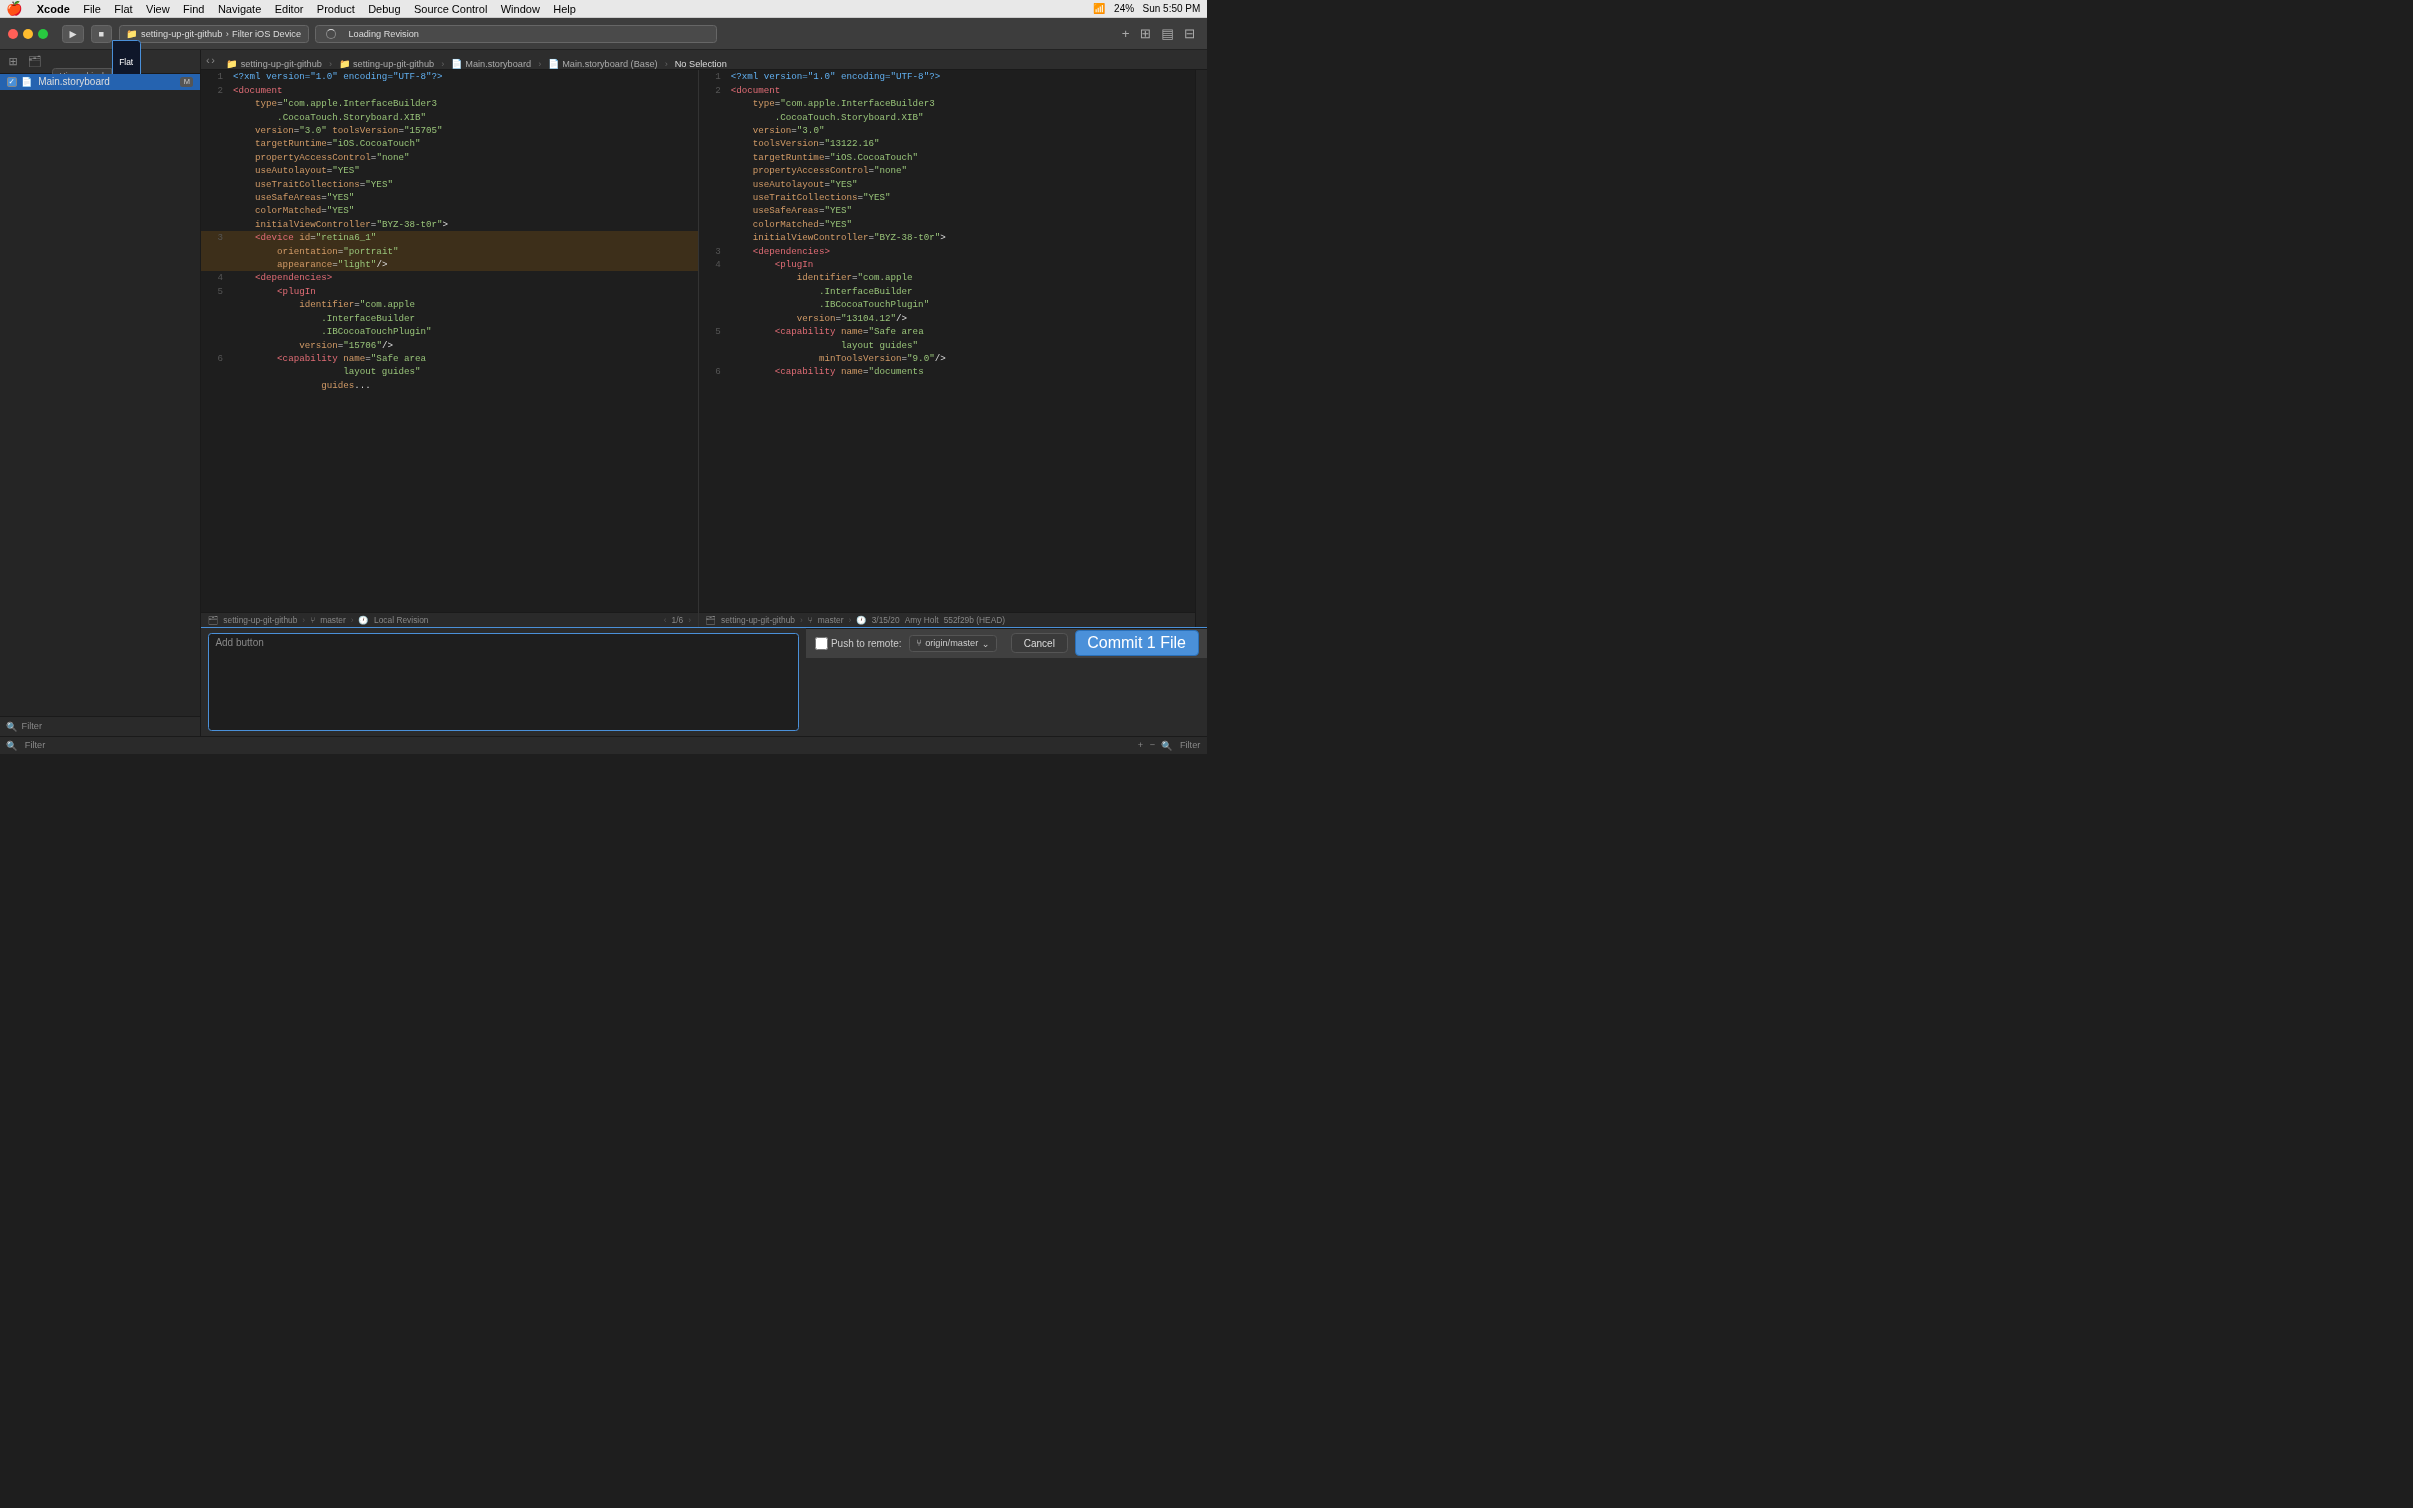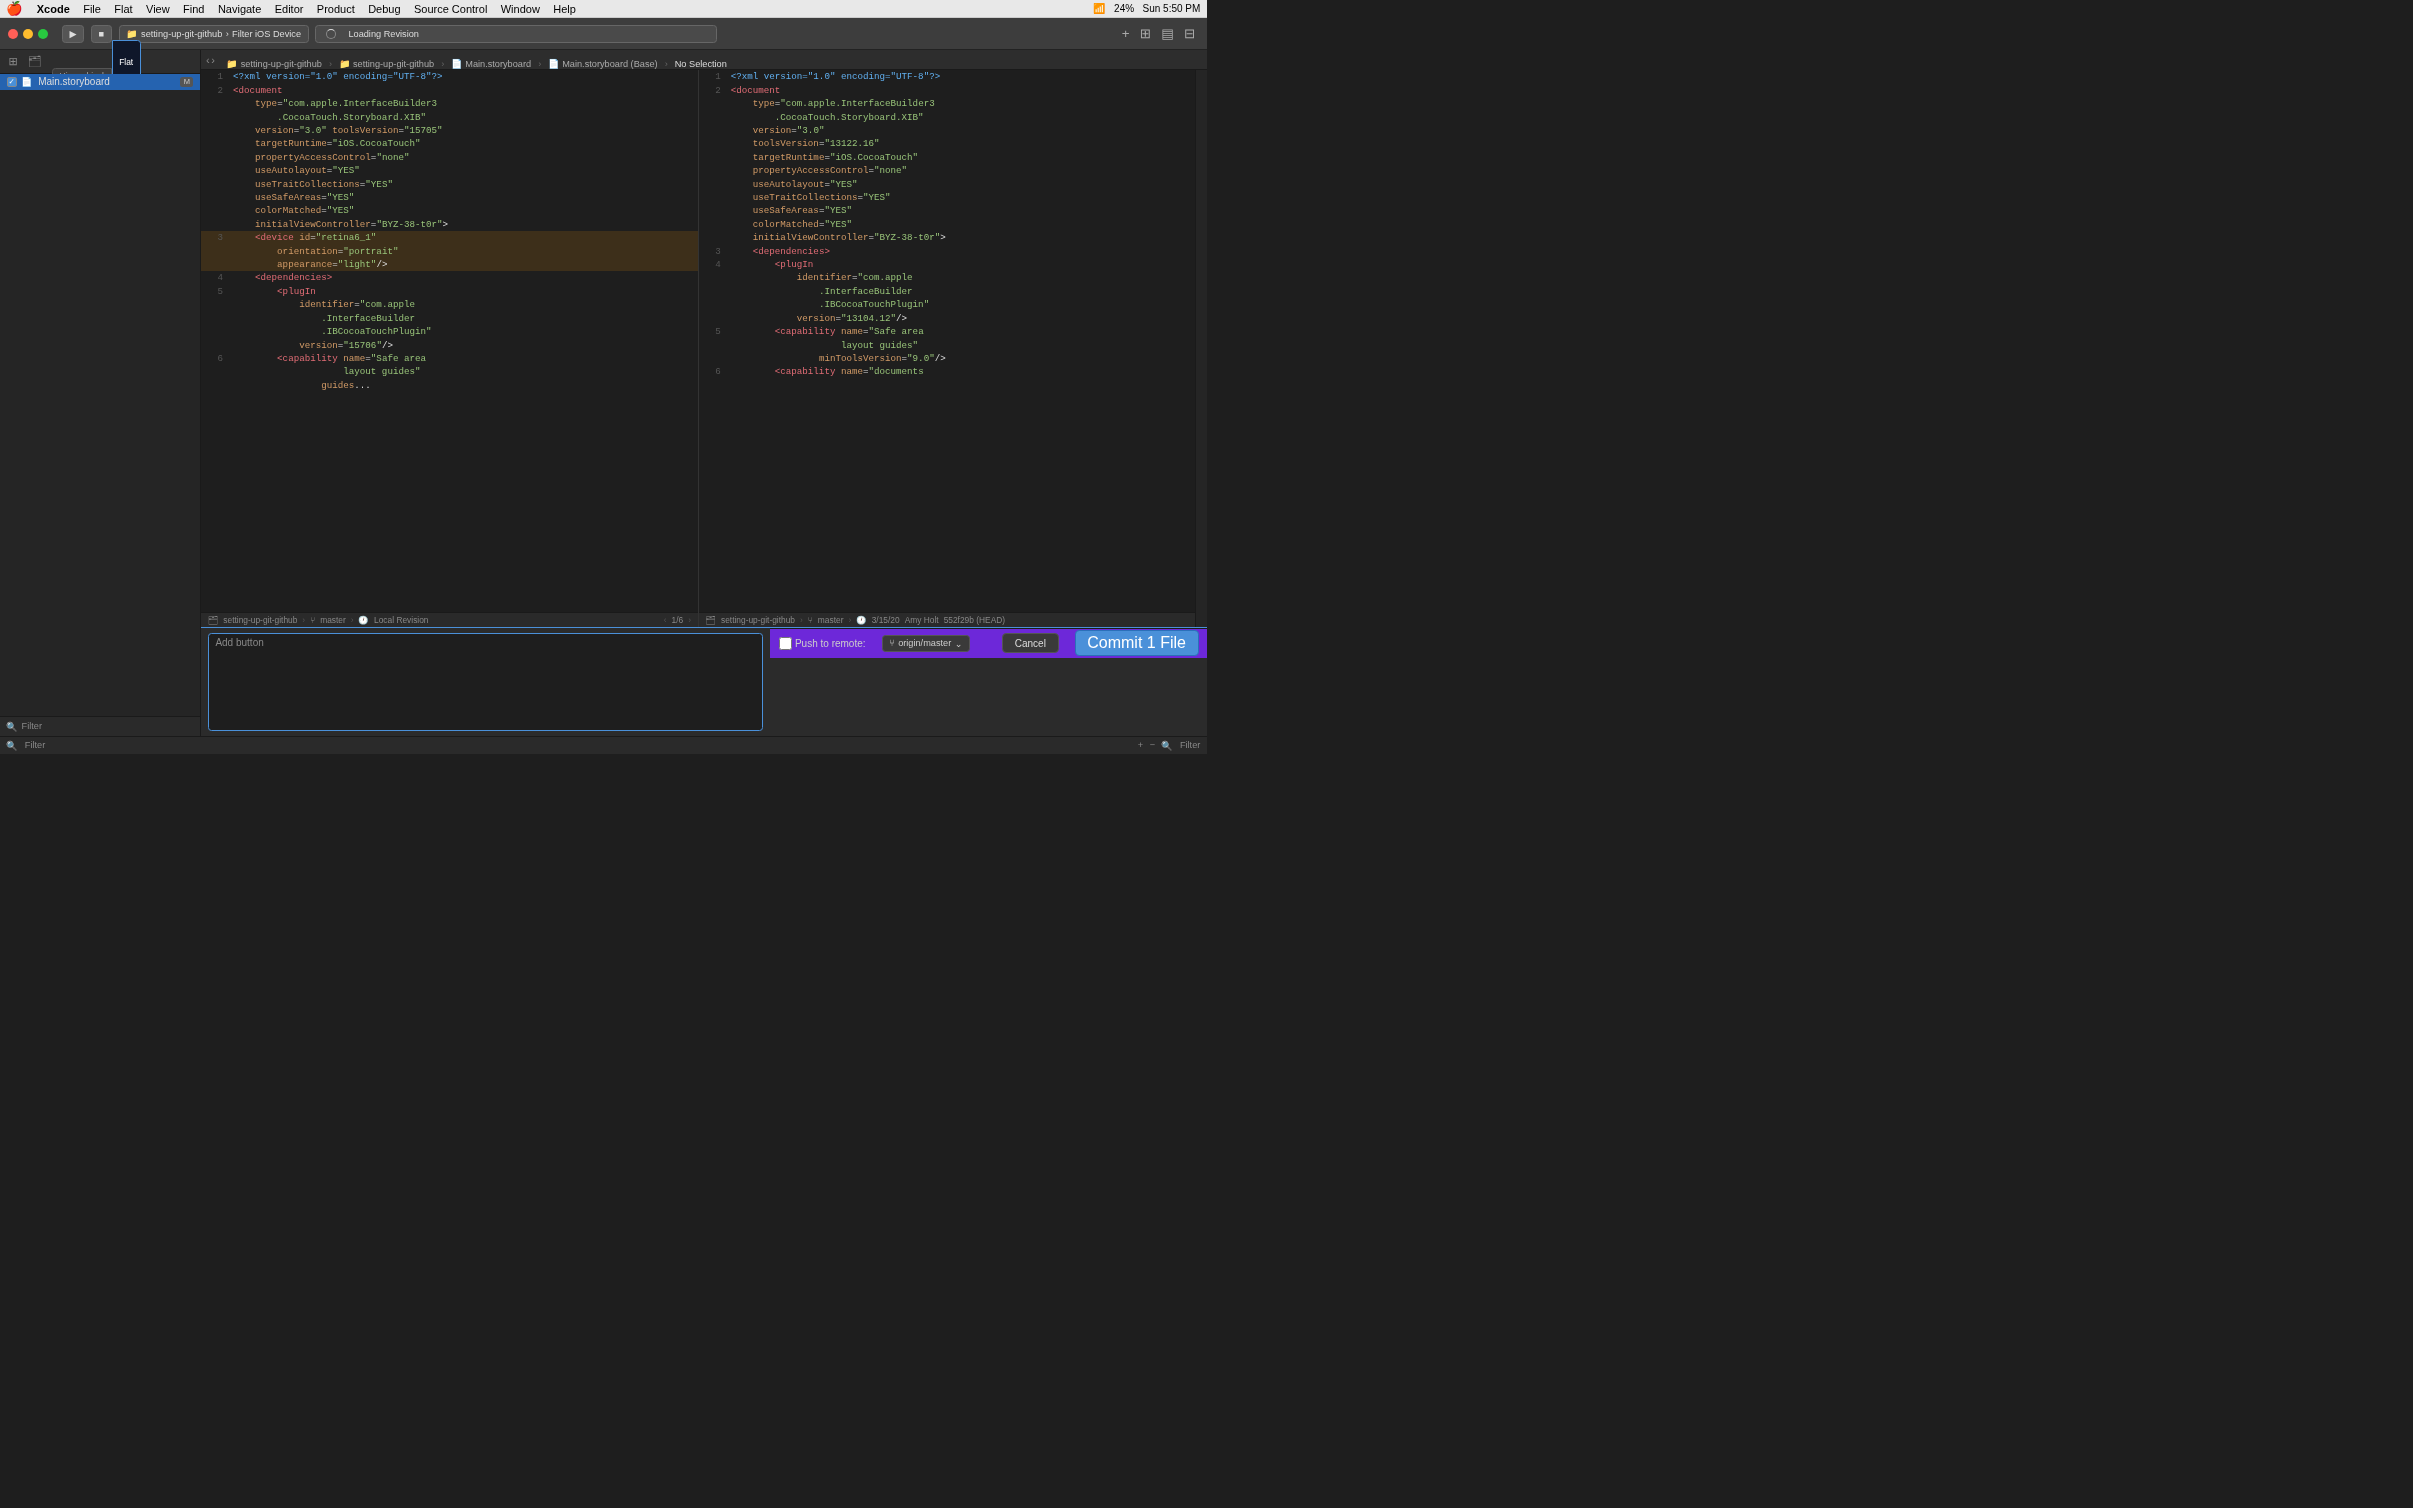--- a/index.html
+++ b/index.html
@@ -315,22 +315,22 @@
       padding: 3.4px 6.7px;
       color: #888;
       font-size: 10px;
       font-family: -apple-system, sans-serif;
     }
     .commit-footer {
       height: 30px;
       display: flex;
       align-items: center;
       padding: 0 8.4px;
-      gap: 16px;
-      background: #6d28d9;
+      gap: 7px;
+      background: #404040;
       border-top: 0.8px solid #1a1a1a;
     }
     .push-checkbox { display: flex; align-items: center; gap: 3.4px; color: #ccc; font-size: 10px; }
     .push-checkbox input { margin: 0; }
     .remote-selector {
       background: #3a3a3a;
       border: 0.8px solid #555;
       border-radius: 3.4px;
       color: #ccc;
       font-size: 9.2px;

